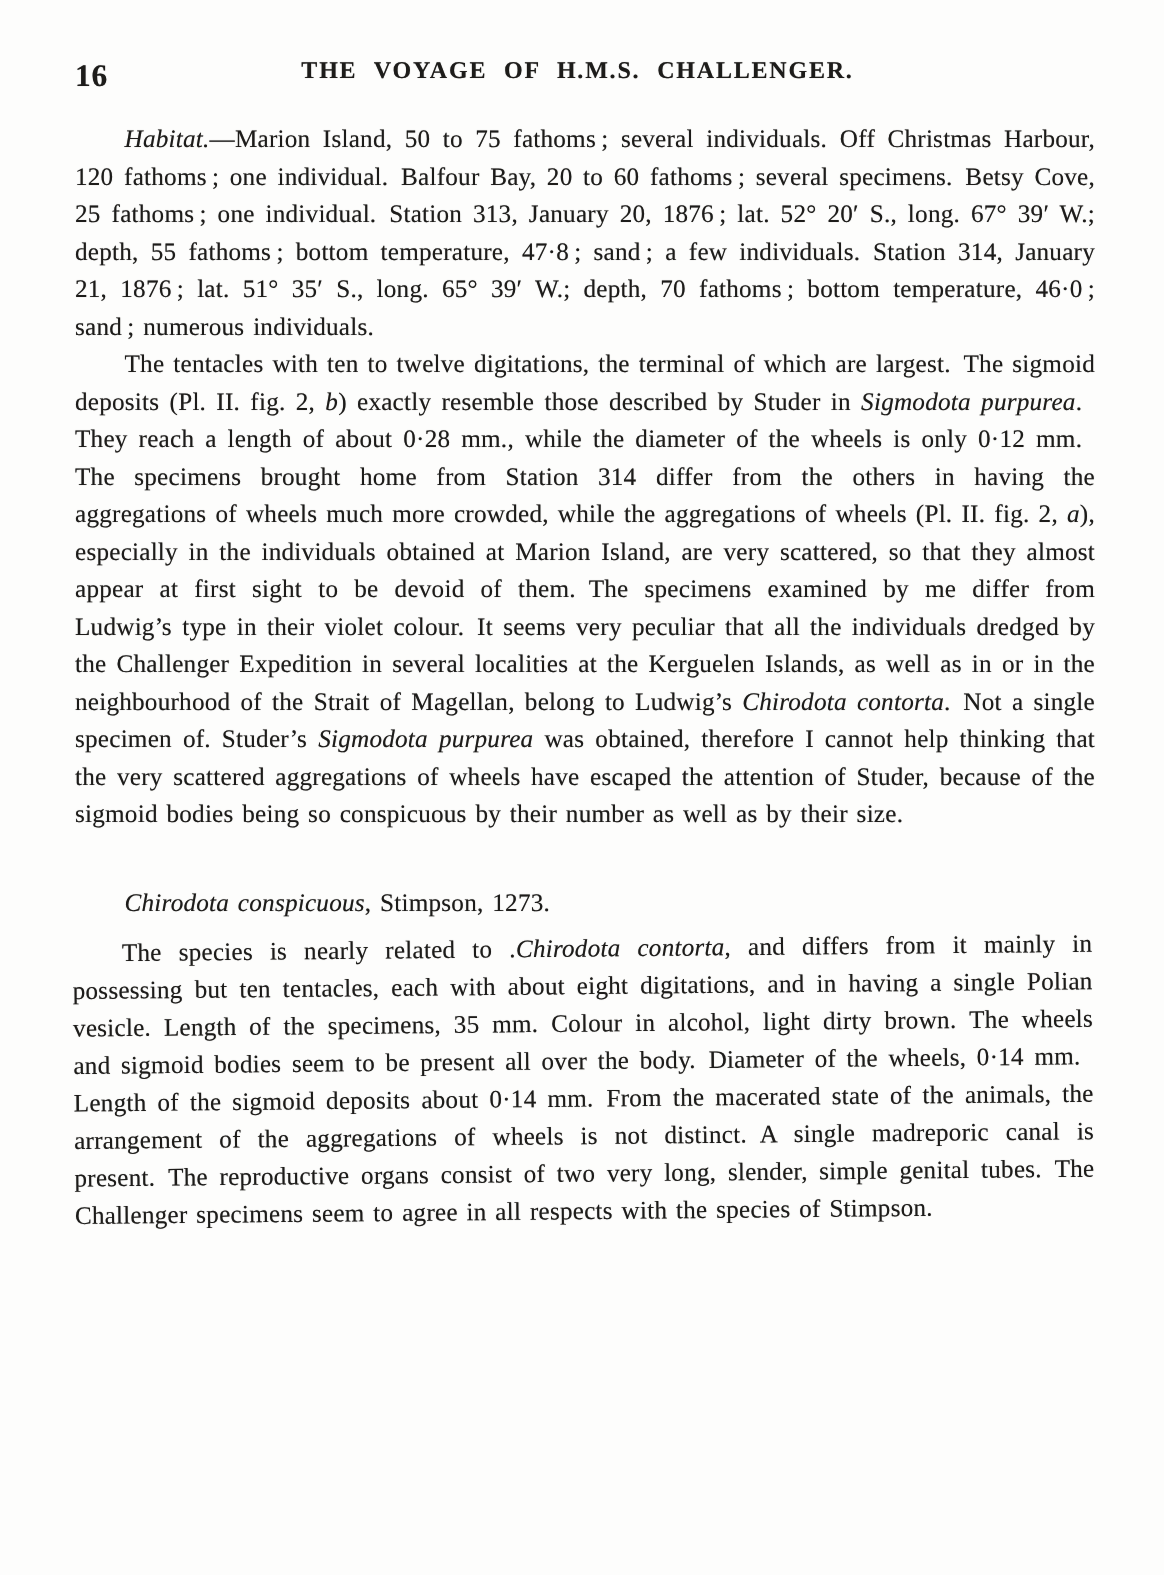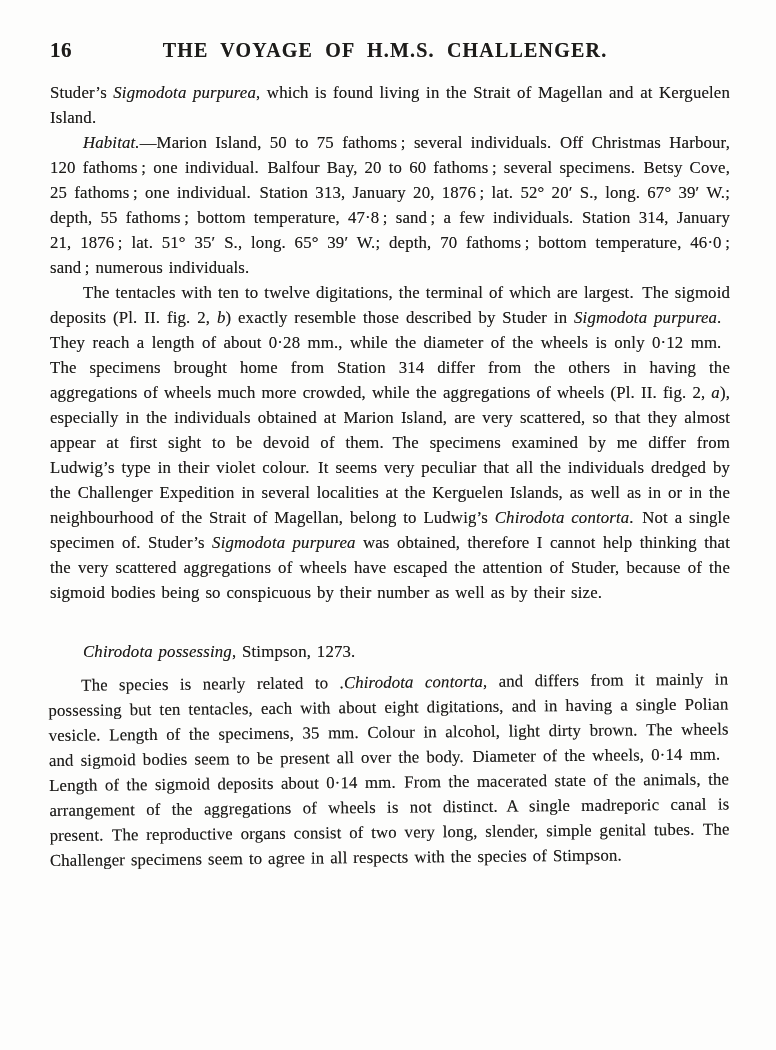--- a/index.html
+++ b/index.html
@@ -33,21 +33,21 @@
     font-size: 21px;
     font-weight: bold;
     letter-spacing: 0.5px;
   }
   .running-title {
     position: absolute;
     left: 0;
     right: 10px;
     top: 1px;
     text-align: center;
-    font-size: 20px;
+    font-size: 16px;
     font-weight: bold;
     letter-spacing: 1.2px;
     word-spacing: 6px;
     white-space: nowrap;
   }
 
   .body-text p {
     margin: 0;
     font-size: 16.8px;
     line-height: 25px;
@@ -74,26 +74,25 @@
 
 <div class="page">
 
   <header class="running-head">
     <span class="page-number">16</span>
     <span class="running-title">THE VOYAGE OF H.M.S. CHALLENGER.</span>
   </header>
 
   <main class="body-text">
 
-    <p class="p-cont"><span>Studer’s </span><i>Sigmodota purpurea</i><span>, which is found living in the Strait of Magellan and at Kerguelen Island.</span></p>
 
 
     <p class="p-ind"><i>Habitat.</i><span>—Marion Island, 50 to 75 fathoms ; several individuals. Off Christmas Harbour, 120 fathoms ; one individual. Balfour Bay, 20 to 60 fathoms ; several specimens. Betsy Cove, 25 fathoms ; one individual. Station 313, January 20, 1876 ; lat. 52° 20′ S., long. 67° 39′ W.; depth, 55 fathoms ; bottom temperature, 47·8 ; sand ; a few individuals. Station 314, January 21, 1876 ; lat. 51° 35′ S., long. 65° 39′ W.; depth, 70 fathoms ; bottom temperature, 46·0 ; sand ; numerous individuals.</span></p>
 
     <p class="p-ind"><span>The tentacles with ten to twelve digitations, the terminal of which are largest. The sigmoid deposits (Pl. II. fig. 2, </span><i>b</i><span>) exactly resemble those described by Studer in </span><i>Sigmodota purpurea</i><span>. They reach a length of about 0·28 mm., while the diameter of the wheels is only 0·12 mm. The specimens brought home from Station 314 differ from the others in having the aggregations of wheels much more crowded, while the aggregations of wheels (Pl. II. fig. 2, </span><i>a</i><span>), especially in the individuals obtained at Marion Island, are very scattered, so that they almost appear at first sight to be devoid of them. The specimens examined by me differ from Ludwig’s type in their violet colour. It seems very peculiar that all the individuals dredged by the Challenger Expedition in several localities at the Kerguelen Islands, as well as in or in the neighbourhood of the Strait of Magellan, belong to Ludwig’s </span><i>Chirodota contorta</i><span>. Not a single specimen of. Studer’s </span><i>Sigmodota purpurea</i><span> was obtained, therefore I cannot help thinking that the very scattered aggregations of wheels have escaped the attention of Studer, because of the sigmoid bodies being so conspicuous by their number as well as by their size.</span></p>
 
-    <p class="species-heading"><i>Chirodota possessing</i><span>, Stimpson, 1273.</span></p>
+    <p class="species-heading"><i>Chirodota conspicuous</i><span>, Stimpson, 1273.</span></p>
 
 
     <p class="p-ind skewed"><span>The species is nearly related to .</span><i>Chirodota contorta</i><span>, and differs from it mainly in possessing but ten tentacles, each with about eight digitations, and in having a single Polian vesicle. Length of the specimens, 35 mm. Colour in alcohol, light dirty brown. The wheels and sigmoid bodies seem to be present all over the body. Diameter of the wheels, 0·14 mm. Length of the sigmoid deposits about 0·14 mm. From the macerated state of the animals, the arrangement of the aggregations of wheels is not distinct. A single madreporic canal is present. The reproductive organs consist of two very long, slender, simple genital tubes. The Challenger specimens seem to agree in all respects with the species of Stimpson.</span></p>
 
   </main>
 </div>
 
 </body></html>

